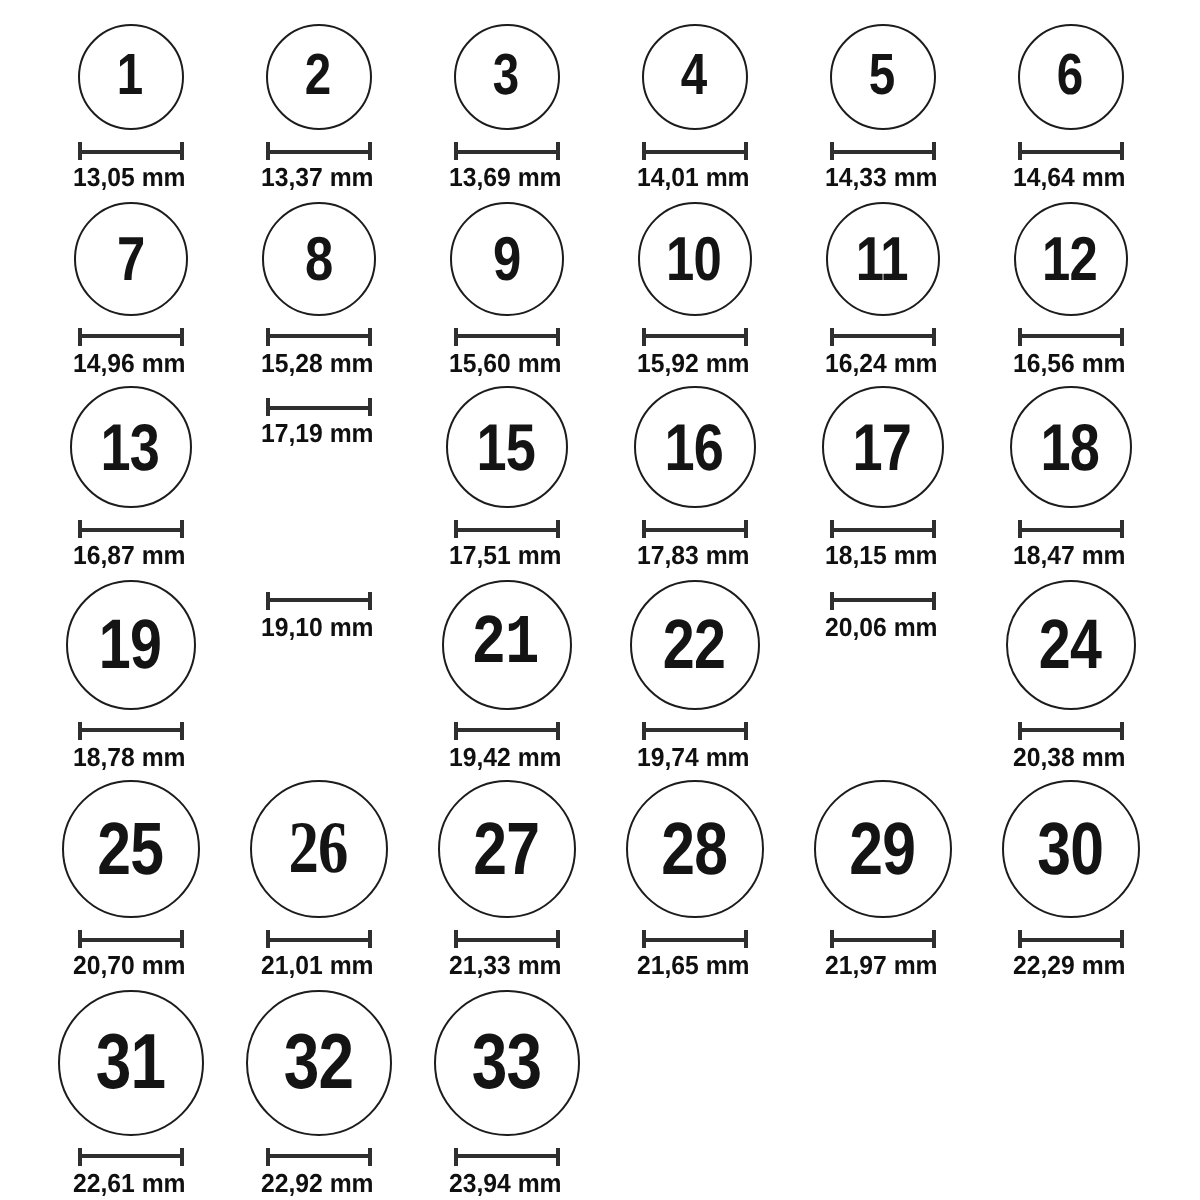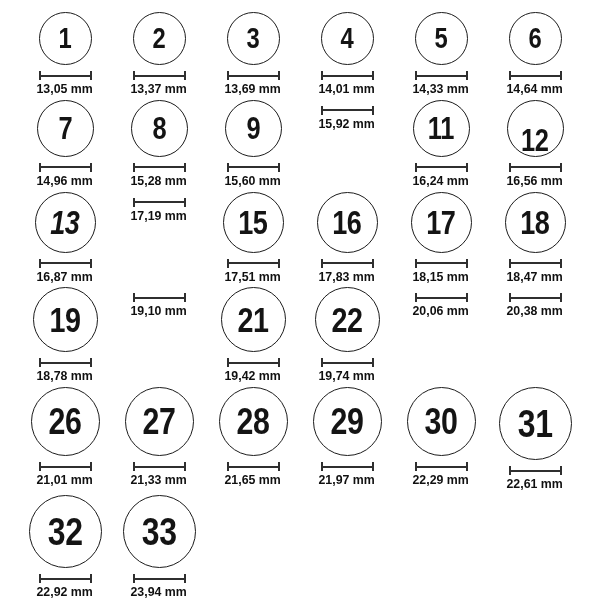--- a/index.html
+++ b/index.html
@@ -159,48 +159,51 @@
     <div class="circle" style="width: 57px; height: 57px;">
       <span class="num" style="font-size: 31px;">9</span>
     </div>
     <div class="ruler">
       <div class="ruler-line"></div>
     </div>
     <div class="mm-label">15,60 mm</div>
   </div>
 
   <div class="cell">
+    <div class="circle" style="width: 57px; height: 57px;">
+      <span class="num" style="font-size: 31px;">10</span>
+    </div>
     <div class="ruler">
       <div class="ruler-line"></div>
     </div>
     <div class="mm-label">15,92 mm</div>
   </div>
 
   <div class="cell">
     <div class="circle" style="width: 57px; height: 57px;">
       <span class="num" style="font-size: 31px;">11</span>
     </div>
     <div class="ruler">
       <div class="ruler-line"></div>
     </div>
     <div class="mm-label">16,24 mm</div>
   </div>
 
   <div class="cell">
-    <div class="circle" style="width: 57px; height: 57px; align-items: flex-end;">
+    <div class="circle" style="width: 57px; height: 57px;">
       <span class="num" style="font-size: 31px;">12</span>
     </div>
     <div class="ruler">
       <div class="ruler-line"></div>
     </div>
     <div class="mm-label">16,56 mm</div>
   </div>
 
   <div class="cell">
-    <div class="circle" style="width: 61px; height: 61px; font-style: italic;">
+    <div class="circle" style="width: 61px; height: 61px;">
       <span class="num" style="font-size: 33px;">13</span>
     </div>
     <div class="ruler">
       <div class="ruler-line"></div>
     </div>
     <div class="mm-label">16,87 mm</div>
   </div>
 
   <div class="cell">
     <div class="ruler">
@@ -260,21 +263,21 @@
   </div>
 
   <div class="cell">
     <div class="ruler">
       <div class="ruler-line"></div>
     </div>
     <div class="mm-label">19,10 mm</div>
   </div>
 
   <div class="cell">
-    <div class="circle" style="width: 65px; height: 65px;">
+    <div class="circle" style="width: 65px; height: 65px; font-family: Liberation Mono, monospace;">
       <span class="num" style="font-size: 35px;">21</span>
     </div>
     <div class="ruler">
       <div class="ruler-line"></div>
     </div>
     <div class="mm-label">19,42 mm</div>
   </div>
 
   <div class="cell">
     <div class="circle" style="width: 65px; height: 65px;">
@@ -287,29 +290,41 @@
   </div>
 
   <div class="cell">
     <div class="ruler">
       <div class="ruler-line"></div>
     </div>
     <div class="mm-label">20,06 mm</div>
   </div>
 
   <div class="cell">
+    <div class="circle" style="width: 65px; height: 65px;">
+      <span class="num" style="font-size: 35px;">24</span>
+    </div>
     <div class="ruler">
       <div class="ruler-line"></div>
     </div>
     <div class="mm-label">20,38 mm</div>
   </div>
 
-
   <div class="cell">
     <div class="circle" style="width: 69px; height: 69px;">
+      <span class="num" style="font-size: 37px;">25</span>
+    </div>
+    <div class="ruler">
+      <div class="ruler-line"></div>
+    </div>
+    <div class="mm-label">20,70 mm</div>
+  </div>
+
+  <div class="cell">
+    <div class="circle" style="width: 69px; height: 69px; font-family: Liberation Serif, serif;">
       <span class="num" style="font-size: 37px;">26</span>
     </div>
     <div class="ruler">
       <div class="ruler-line"></div>
     </div>
     <div class="mm-label">21,01 mm</div>
   </div>
 
   <div class="cell">
     <div class="circle" style="width: 69px; height: 69px;">

